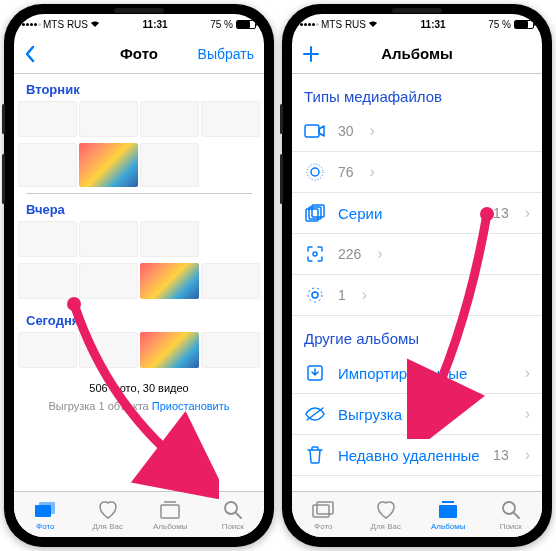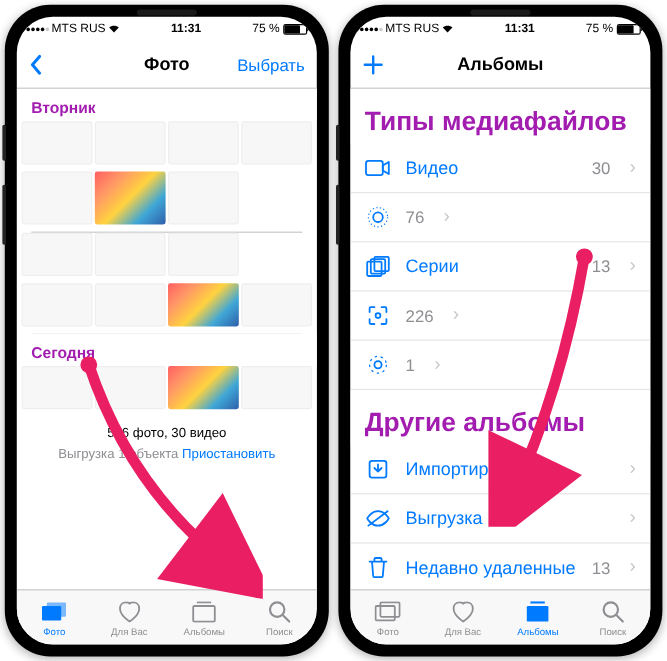--- a/index.html
+++ b/index.html
@@ -15,22 +15,22 @@
 .dots{display:flex;gap:1px}
 .dot{width:3px;height:3px;border-radius:50%;background:#000}
 .dot.e{background:#ccc}
 .battery{width:20px;height:9px;border:1px solid #000;border-radius:2px;position:relative}
 .battery::after{content:"";position:absolute;right:-2px;top:2px;width:1px;height:3px;background:#000;border-radius:0 1px 1px 0}
 .battery-fill{height:100%;width:75%;background:#000;border-radius:1px}
 .navbar{height:40px;border-bottom:.5px solid #c8c7cc;display:flex;align-items:center;justify-content:space-between;padding:0 10px;flex-shrink:0;position:relative}
 .navbar-title{position:absolute;left:50%;transform:translateX(-50%);font-size:15px;font-weight:600}
 .navbar-left,.navbar-right{color:#007aff;font-size:14px;display:flex;align-items:center;gap:2px}
 .content{flex:1;overflow:hidden;background:#fff}
-.section-h{font-size:13px;font-weight:600;padding:8px 12px 4px;color:#a21caf;background:#fff}
-.section-h.big{font-size:22px;font-weight:700;padding:14px 12px 6px}
+.section-h{font-size:13px;font-weight:600;padding:8px 12px 4px;color:#1d4ed8;background:#fff}
+.section-h.big{font-size:15px;font-weight:400;padding:14px 12px 6px}
 .thumbs{display:flex;gap:2px;padding:0 4px 6px;flex-wrap:wrap}
 .thumb{width:59px;height:44px;background:#e8e8e8;border-radius:2px;overflow:hidden;position:relative}
 .thumb.wall{background:linear-gradient(135deg,#ff5e62,#ff9966,#ffd23f,#3fa7d6,#2e5eaa)}
 .thumb.sm{width:59px;height:36px}
 .thumb.txt{background:#f7f7f7;border:1px solid #eee}
 .hr{height:.5px;background:#c8c7cc;margin:0 12px}
 .summary{text-align:center;font-size:11px;color:#000;padding:8px 0 4px}
 .upload{text-align:center;font-size:11px;color:#8e8e93;padding:2px 0 10px}
 .upload span.link{color:#007aff}
 .tabbar{height:46px;border-top:.5px solid #c8c7cc;display:flex;background:#f8f8f8;flex-shrink:0}
@@ -92,20 +92,21 @@
         <div class="thumb sm txt"></div>
         <div class="thumb sm txt"></div>
         <div class="thumb sm txt"></div>
       </div>
       <div class="thumbs">
         <div class="thumb txt"></div>
         <div class="thumb wall"></div>
         <div class="thumb txt"></div>
       </div>
       <div class="hr"></div>
+      <div class="section-h">Вчера</div>
       <div class="thumbs">
         <div class="thumb sm txt"></div>
         <div class="thumb sm txt"></div>
         <div class="thumb sm txt"></div>
       </div>
       <div class="thumbs">
         <div class="thumb sm txt"></div>
         <div class="thumb sm txt"></div>
         <div class="thumb sm wall"></div>
         <div class="thumb sm txt"></div>
@@ -213,21 +214,20 @@
     <div class="content">
       <div class="section-h big">Типы медиафайлов</div>
 
       <div class="list-row">
         <div class="row-icon">
             <svg width="22" height="16" viewBox="0 0 22 16">
               <rect x="1" y="2" width="14" height="12" rx="2" fill="none" stroke="#007aff" stroke-width="1.5"></rect>
               <path d="M15 6l5-3v10l-5-3z" fill="none" stroke="#007aff" stroke-width="1.5" stroke-linejoin="round"></path>
             </svg>
           </div>
-        <div class="row-label">Видео</div>
         <div class="row-count">30</div>
         <div class="row-chev">›</div>
       </div>
       <div class="list-row">
         <div class="row-icon">
             <svg width="20" height="20" viewBox="0 0 20 20">
               <circle cx="10" cy="10" r="4" fill="none" stroke="#007aff" stroke-width="1.5"></circle>
               <circle cx="10" cy="10" r="8" fill="none" stroke="#007aff" stroke-width="1" stroke-dasharray="1 2"></circle>
             </svg>
           </div>

